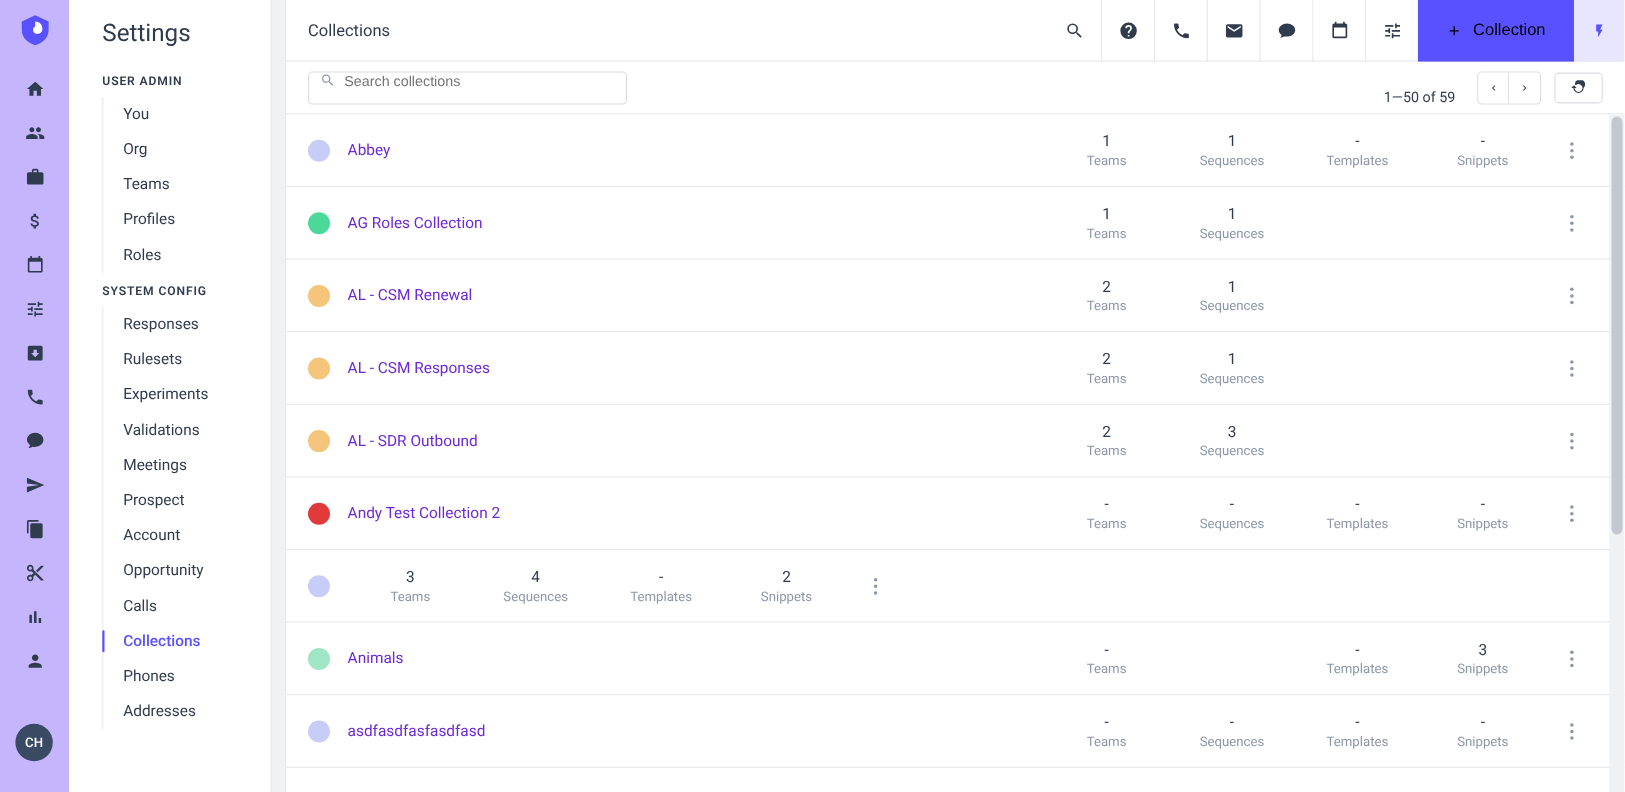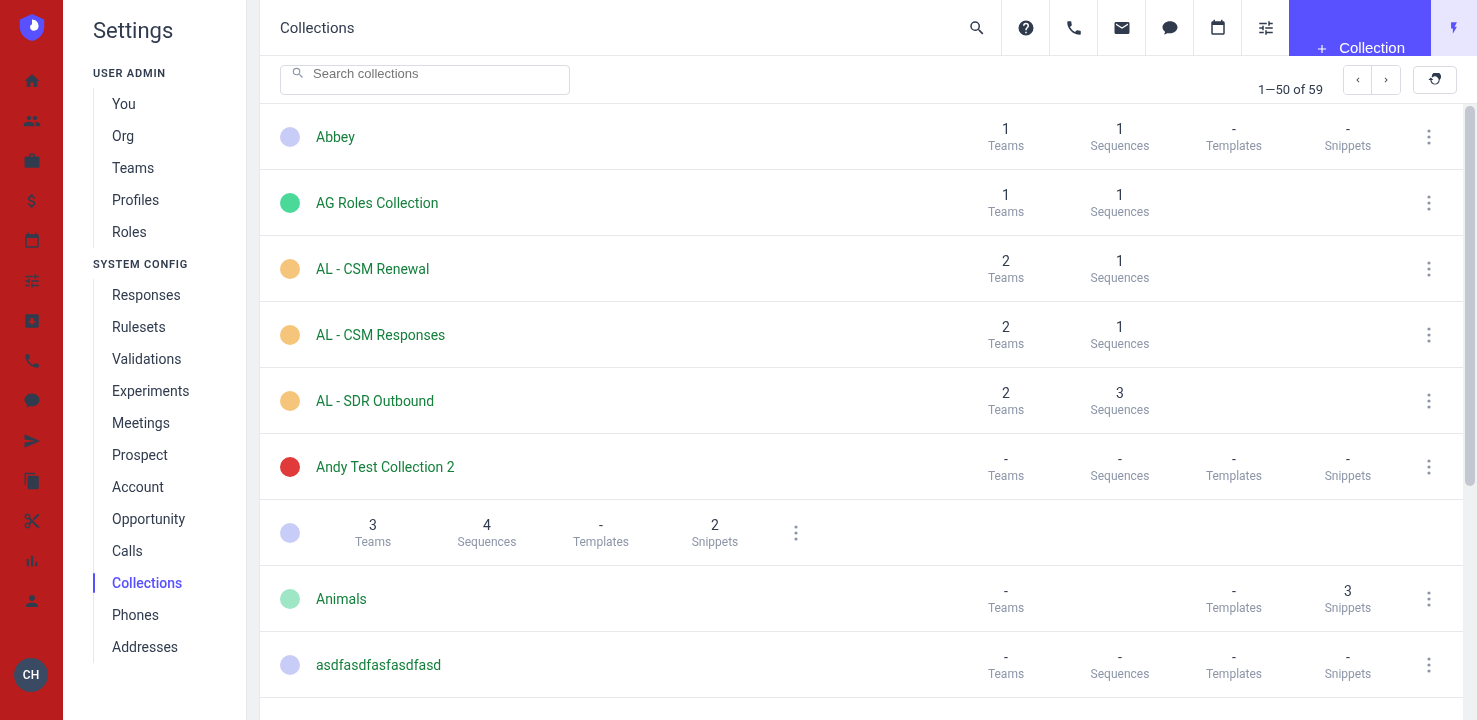--- a/index.html
+++ b/index.html
@@ -1,20 +1,20 @@
 <!DOCTYPE html>
 <html><head>
 <meta charset="utf-8">
 <style>
 * { box-sizing: border-box; margin: 0; padding: 0; }
 body { font-family: -apple-system, BlinkMacSystemFont, "Segoe UI", Roboto, sans-serif; font-size: 14px; color: #303b4e; background: #fff; width: 1477px; height: 720px; overflow: hidden; }
 .app { display: flex; height: 100%; width: 100%; }
 
 
-.rail { width: 63px; background: #b91c1c; border-right: none; display: flex; flex-direction: column; align-items: center; padding-top: 12px; position: relative; }
+.rail { width: 63px; background: #c4b5fd; border-right: none; display: flex; flex-direction: column; align-items: center; padding-top: 12px; position: relative; }
 .rail .logo { width: 30px; height: 30px; margin-bottom: 20px; }
 .rail-icon { width: 38px; height: 38px; display: flex; align-items: center; justify-content: center; color: #303b4e; cursor: pointer; margin-bottom: 2px; border-radius: 6px; }
 .rail-icon svg { width: 18px; height: 18px; fill: currentColor; }
 .rail .avatar-badge { width: 34px; height: 34px; border-radius: 50%; background: #3b4a63; color: #fff; display: flex; align-items: center; justify-content: center; font-size: 12px; font-weight: 500; position: absolute; bottom: 28px; left: 14px; }
 
 
 .settings-panel { width: 197px; background: #fff; border-right: 1px solid #e6e8ec; display: flex; flex-direction: column; position: relative; }
 .settings-panel::after { content: ""; position: absolute; right: 0; top: 0; bottom: 0; width: 12px; background: #f0f1f3; border-left: 1px solid #e6e8ec; }
 .settings-title { font-size: 22px; font-weight: 400; padding: 18px 0 14px 30px; }
 .nav-scroll { overflow-y: auto; padding-right: 12px; }
@@ -30,21 +30,21 @@
 
 .main { flex: 1; display: flex; flex-direction: column; background: #fff; overflow: hidden; position: relative; }
 
 
 .header { height: 56px; display: flex; align-items: center; border-bottom: 1px solid #e6e8ec; padding-left: 20px; }
 .header-title { font-size: 15px; font-weight: 400; color: #303b4e; }
 .header-spacer { flex: 1; }
 .header-icon { width: 48px; height: 56px; display: flex; align-items: center; justify-content: center; cursor: pointer; color: #303b4e; border-left: 1px solid #e6e8ec; }
 .header-icon.first { border-left: none; }
 .header-icon svg { width: 18px; height: 18px; fill: currentColor; }
-.new-button { background: #5951ff; color: #ffffff; height: 56px; padding: 0 26px; display: flex; align-items: flex-end; gap: 10px; font-size: 15px; cursor: pointer; border: none; }
+.new-button { background: #5951ff; color: #000000; height: 56px; padding: 0 26px; display: flex; align-items: center; gap: 10px; font-size: 15px; cursor: pointer; border: none; }
 .new-button svg { width: 14px; height: 14px; fill: currentColor; }
 .bolt-button { width: 46px; height: 56px; background: #e8e6ff; color: #5951ff; display: flex; align-items: center; justify-content: center; cursor: pointer; border: none; }
 .bolt-button svg { width: 14px; height: 14px; fill: currentColor; }
 
 
 .toolbar { height: 48px; display: flex; align-items: center; padding: 0 20px; gap: 12px; border-bottom: 1px solid #e6e8ec; }
 .search-box { display: flex; align-items: flex-start; border: 1px solid #d9dce3; border-radius: 4px; height: 30px; width: 290px; padding: 0 10px; gap: 8px; color: #8d96a8; }
 .search-box svg { width: 14px; height: 14px; fill: currentColor; }
 .search-box input { border: none; outline: none; font-size: 13px; flex: 1; color: #303b4e; background: transparent; }
 .toolbar-spacer { flex: 1; }
@@ -53,21 +53,21 @@
 .pager button { width: 28px; height: 28px; border: none; background: #fff; cursor: pointer; display: flex; align-items: center; justify-content: center; color: #303b4e; }
 .pager button:first-child { border-right: 1px solid #d9dce3; }
 .pager button svg { width: 10px; height: 10px; fill: currentColor; }
 .refresh-btn { width: 44px; height: 28px; border: 1px solid #d9dce3; border-radius: 4px; background: #fff; cursor: pointer; display: flex; align-items: center; justify-content: center; color: #303b4e; }
 .refresh-btn svg { width: 14px; height: 14px; fill: currentColor; }
 
 
 .list { flex: 1; overflow-y: auto; position: relative; }
 .row { display: flex; align-items: center; height: 66px; border-bottom: 1px solid #e6e8ec; padding-left: 20px; padding-right: 36px; cursor: pointer; }
 .row-dot { width: 20px; height: 20px; border-radius: 50%; margin-right: 16px; flex-shrink: 0; }
-.row-name { flex: 1; font-size: 14px; color: #15803d; }
+.row-name { flex: 1; font-size: 14px; color: #6d28d9; }
 .stat { width: 114px; text-align: center; display: flex; flex-direction: column; gap: 2px; }
 .stat-value { font-size: 14px; color: #303b4e; }
 .stat-label { font-size: 12px; color: #8d96a8; }
 .row-menu-wrap { width: 36px; display: flex; justify-content: flex-end; }
 .row-menu { width: 24px; height: 24px; display: flex; align-items: center; justify-content: center; cursor: pointer; color: #8d96a8; }
 .row-menu svg { width: 4px; height: 16px; fill: currentColor; }
 
 .main .scrollbar-track { position: absolute; right: 0; top: 104px; bottom: 0; width: 14px; background: #f0f1f3; }
 .main .scrollbar-thumb { position: absolute; right: 2px; top: 2px; width: 10px; height: 380px; background: #c3c7cf; border-radius: 5px; }
 </style>
@@ -166,22 +166,22 @@
           <div class="nav-item">You</div>
           <div class="nav-item">Org</div>
           <div class="nav-item">Teams</div>
           <div class="nav-item">Profiles</div>
           <div class="nav-item">Roles</div>
         </div>
       <div class="nav-section-label">SYSTEM CONFIG</div>
       <div class="nav-group" id="system-config-group">
           <div class="nav-item">Responses</div>
           <div class="nav-item">Rulesets</div>
+          <div class="nav-item">Experiments</div>
           <div class="nav-item">Validations</div>
-          <div class="nav-item">Experiments</div>
           <div class="nav-item">Meetings</div>
           <div class="nav-item">Prospect</div>
           <div class="nav-item">Account</div>
           <div class="nav-item">Opportunity</div>
           <div class="nav-item">Calls</div>
           <div class="nav-item active">Collections</div>
           <div class="nav-item">Phones</div>
           <div class="nav-item">Addresses</div>
         </div>
     </div>

